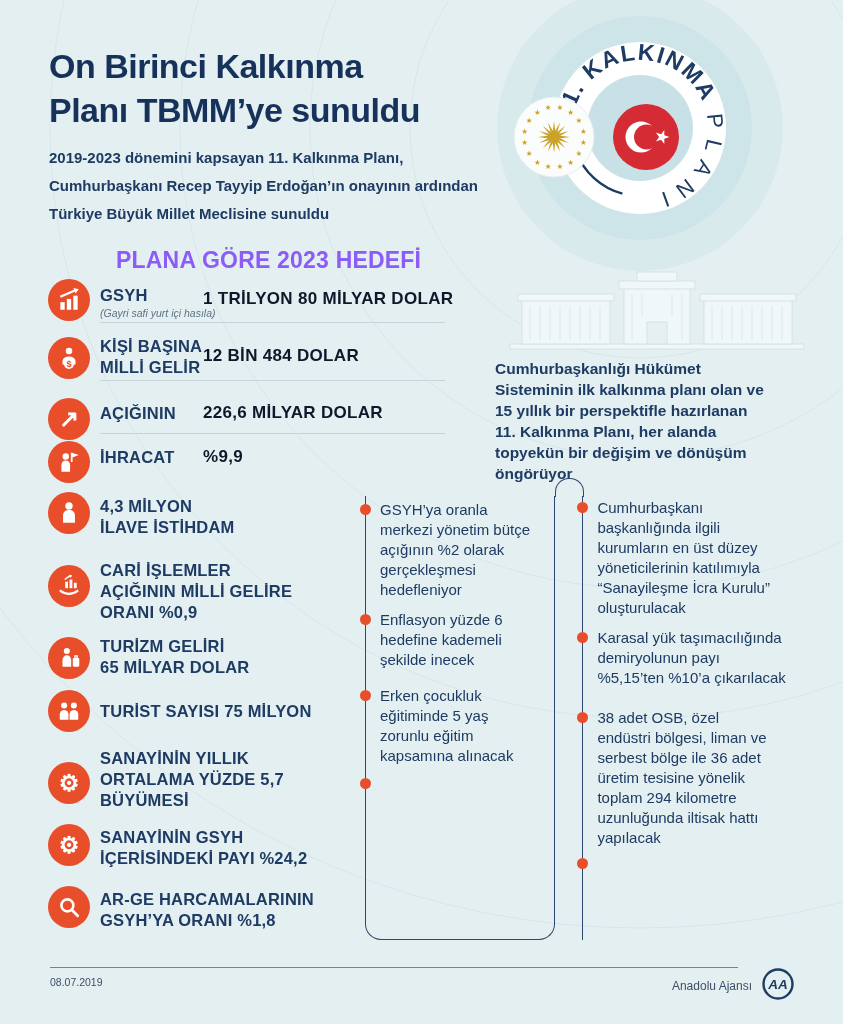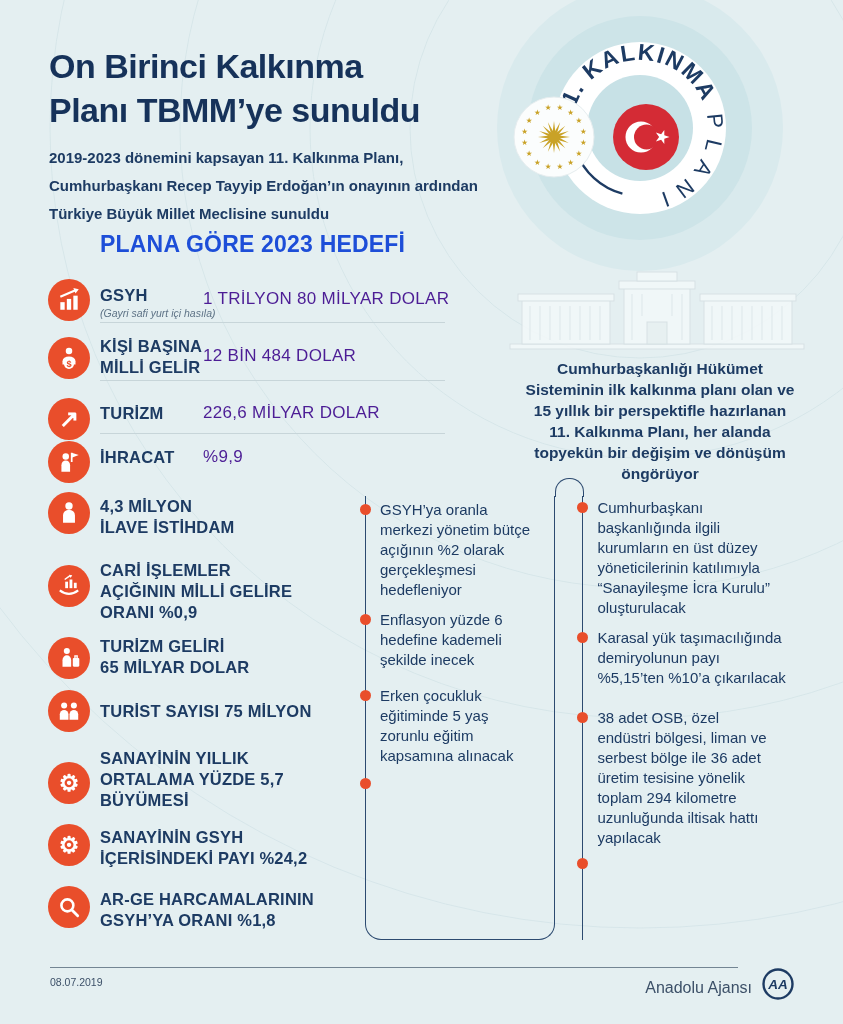--- a/index.html
+++ b/index.html
@@ -15,38 +15,38 @@
   .title{
     position:absolute;left:49px;top:44px;margin:0;
     font-size:34px;line-height:44px;font-weight:800;letter-spacing:-.5px;
     color:#16325a;white-space:pre-line;
   }
   .subtitle{
     position:absolute;left:49px;top:144px;width:452px;margin:0;
     font-size:15px;line-height:28px;font-weight:600;color:#1d3b63;
   }
   .section-heading{
-    position:absolute;left:100px;top:231px;margin:0;
-    font-size:23px;font-weight:800;letter-spacing:.2px;color:#1d4ed8;
+    position:absolute;left:100px;top:231px;margin:16px;
+    font-size:23px;font-weight:800;letter-spacing:.2px;color:#8b5cf6;
   }
 
   .row{position:absolute;left:0;width:470px;height:0;}
   .icon{
     position:absolute;left:48px;width:42px;height:42px;border-radius:50%;
     background:#e94e2b;color:#fff;display:flex;align-items:center;justify-content:center;
   }
   .glyph{font-weight:700;line-height:1;}
   .lbl,.txt{
     position:absolute;left:100px;margin:0;font-size:16.5px;line-height:21px;
     font-weight:700;letter-spacing:.2px;color:#1d3b63;white-space:pre-line;width:330px;
   }
   .sub{position:absolute;left:100px;margin:0;font-size:10.5px;font-style:italic;color:#5e7386;}
   .val{
-    position:absolute;left:203px;margin:0;font-size:17px;font-weight:400;
-    letter-spacing:.3px;color:#4c1d95;white-space:nowrap;
+    position:absolute;left:203px;margin:0;font-size:17px;font-weight:700;
+    letter-spacing:.3px;color:#0f172a;white-space:nowrap;
   }
   .sep{position:absolute;left:100px;width:345px;height:1px;background:#c7d5d9;}
 
   .mid-col{
     position:absolute;left:365px;top:496px;width:190px;height:444px;
     border:1.6px solid #2c4a70;border-top:none;border-radius:0 0 16px 16px;
     box-sizing:border-box;z-index:2;
   }
   .arch{
     position:absolute;left:555px;top:478px;width:29px;height:19px;
@@ -61,27 +61,27 @@
     position:absolute;left:14px;margin:0;width:175px;
     font-size:15px;line-height:20px;font-weight:500;color:#1d3b63;white-space:pre-line;
   }
   .right-col .bullet-text{width:218px;}
   .dot{
     position:absolute;left:-6px;width:11px;height:11px;border-radius:50%;
     background:#e94e2b;
   }
 
   .note{
-    position:absolute;left:495px;top:358px;width:330px;margin:0;text-align:center;
+    position:absolute;left:495px;top:358px;width:330px;margin:0;text-align:left;
     font-size:15.5px;line-height:21px;font-weight:600;color:#1d3b63;white-space:pre-line;
   }
 
   .footer-line{position:absolute;left:50px;top:967px;width:688px;height:1px;background:#4e6173;opacity:.75;}
   .footer-date{position:absolute;left:50px;top:976px;font-size:10.5px;color:#3c5068;}
-  .footer-agency{position:absolute;left:630px;top:979px;width:122px;text-align:right;font-size:16px;color:#3c5068;}
+  .footer-agency{position:absolute;left:630px;top:979px;width:122px;text-align:right;font-size:12px;color:#3c5068;}
   .aa-logo{position:absolute;left:760px;top:966px;}
 </style>
 </head>
 <body>
 
 <div class="poster">
 
   <svg class="bg-svg" width="843" height="1024" viewBox="0 0 843 1024">
     <g stroke="#ccdfe3" fill="none" opacity="0.55">
       <circle cx="640" cy="128" r="230"></circle>
@@ -207,21 +207,21 @@
       <p class="lbl" style="top:1px">KİŞİ BAŞINA
 MİLLİ GELİR</p>
       <p class="val" style="top:11px">12 BİN 484 DOLAR</p>
     </div>
     <div class="sep" style="top:380px"></div>
 
     <div class="row" style="top:396px">
       <div class="icon" style="top:2px">
         <span class="glyph" style="font-size:24px">↗</span>
       </div>
-      <p class="lbl" style="top:7px">TURİZM</p>
+      <p class="lbl" style="top:7px">AÇIĞININ</p>
       <p class="val" style="top:7px">226,6 MİLYAR DOLAR</p>
     </div>
     <div class="sep" style="top:433px"></div>
 
     <div class="row" style="top:441px">
       <div class="icon" style="top:0px">
         <svg width="26" height="26" viewBox="0 0 24 24">
             <circle cx="9" cy="7" r="3" fill="#fff"></circle>
             <path d="M5 21 v-6 a4 4.5 0 0 1 8 0 v6 z" fill="#fff"></path>
             <path d="M14.5 3.5 V12" stroke="#fff" stroke-width="1.6"></path>

